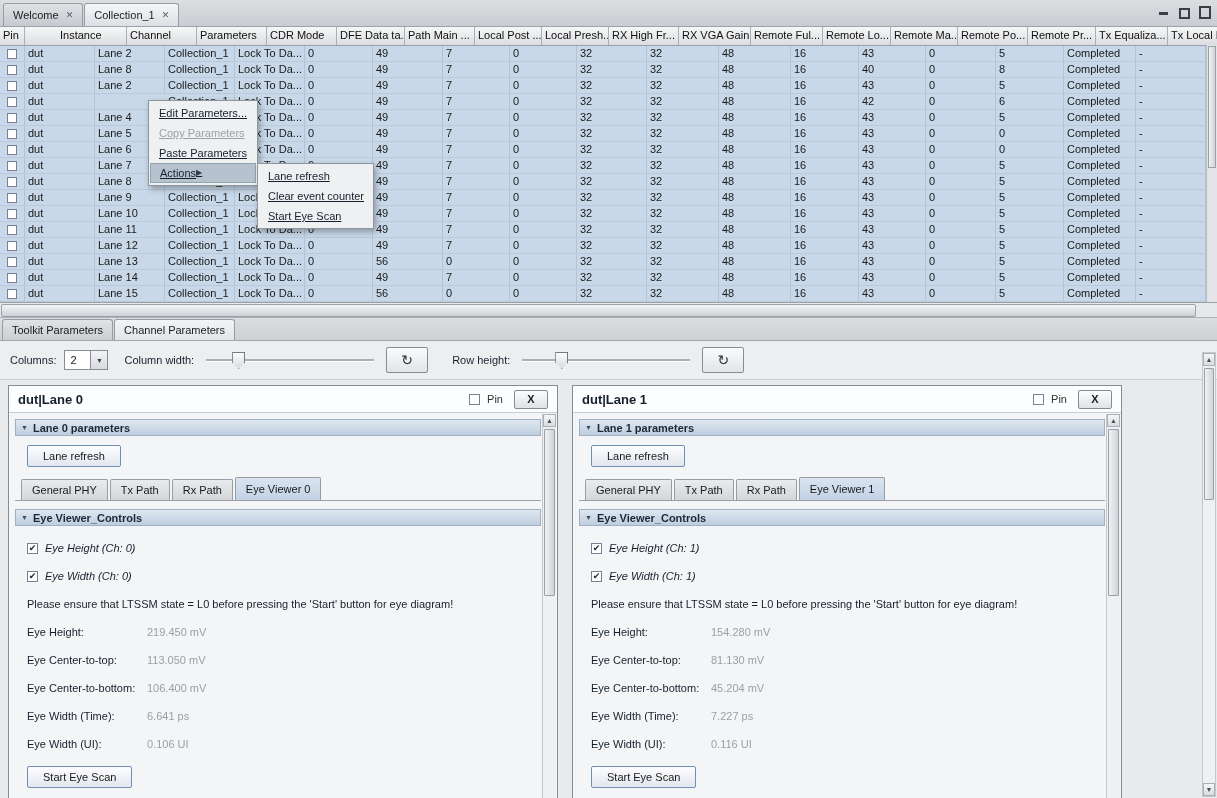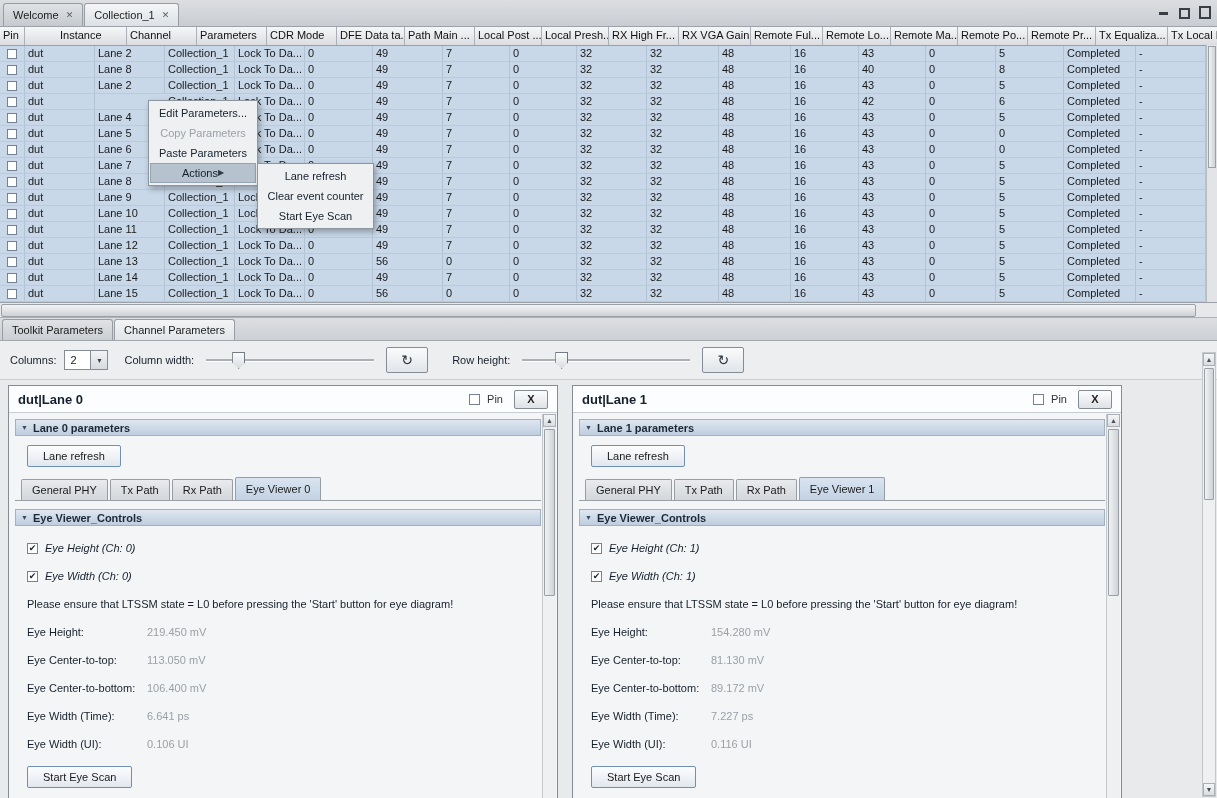--- a/index.html
+++ b/index.html
@@ -107,22 +107,22 @@
           background:linear-gradient(90deg,#f0f2f3,#cfd3d7);border:1px solid #9aa0a6;border-radius:1px;}
   .main-vscroll{position:absolute;right:1px;top:352px;bottom:1px;width:14px;background:#eef0f1;
                 border:1px solid #c4c7cb;z-index:20;box-sizing:border-box;}
   .main-vscroll .vthumb{height:130px;}
 
   
   .menu{position:absolute;background:#eef0f2;border:1px solid #8f959c;box-shadow:2px 3px 6px rgba(0,0,0,.3);
         padding:2px 1px;z-index:50;box-sizing:border-box;}
   .main-menu{left:148px;top:100px;width:110px;}
   .sub-menu{left:257px;top:163px;width:117px;}
-  .menu-item{height:20px;line-height:20px;padding:0 26px;font-size:11px;color:#16202c;display:flex;
-             justify-content:center;align-items:center;white-space:nowrap;box-sizing:border-box;}
+  .menu-item{height:20px;line-height:20px;padding:0 9px;font-size:11px;color:#16202c;display:flex;
+             justify-content:flex-start;align-items:center;white-space:nowrap;box-sizing:border-box;text-decoration:underline;}
   .menu-item.disabled{color:#9ba1a8;}
   .menu-item.selected{background:#b6c3cf;border:1px solid #93a3b2;}
   .menu-arrow{font-size:8px;color:#2e3a46;}
 </style>
 </head>
 <body>
 
 <div class="app">
 
   <div class="tabbar">
@@ -662,21 +662,21 @@
         <div class="metric">
           <span class="mlabel">Eye Height:</span>
           <span class="mvalue">154.280 mV</span>
         </div>
         <div class="metric">
           <span class="mlabel">Eye Center-to-top:</span>
           <span class="mvalue">81.130 mV</span>
         </div>
         <div class="metric">
           <span class="mlabel">Eye Center-to-bottom:</span>
-          <span class="mvalue">89.172 mV</span>
+          <span class="mvalue">45.204 mV</span>
         </div>
         <div class="metric">
           <span class="mlabel">Eye Width (Time):</span>
           <span class="mvalue">7.227 ps</span>
         </div>
         <div class="metric">
           <span class="mlabel">Eye Width (UI):</span>
           <span class="mvalue">0.116 UI</span>
         </div>
         <button class="blue-btn start-btn">Start Eye Scan</button>

